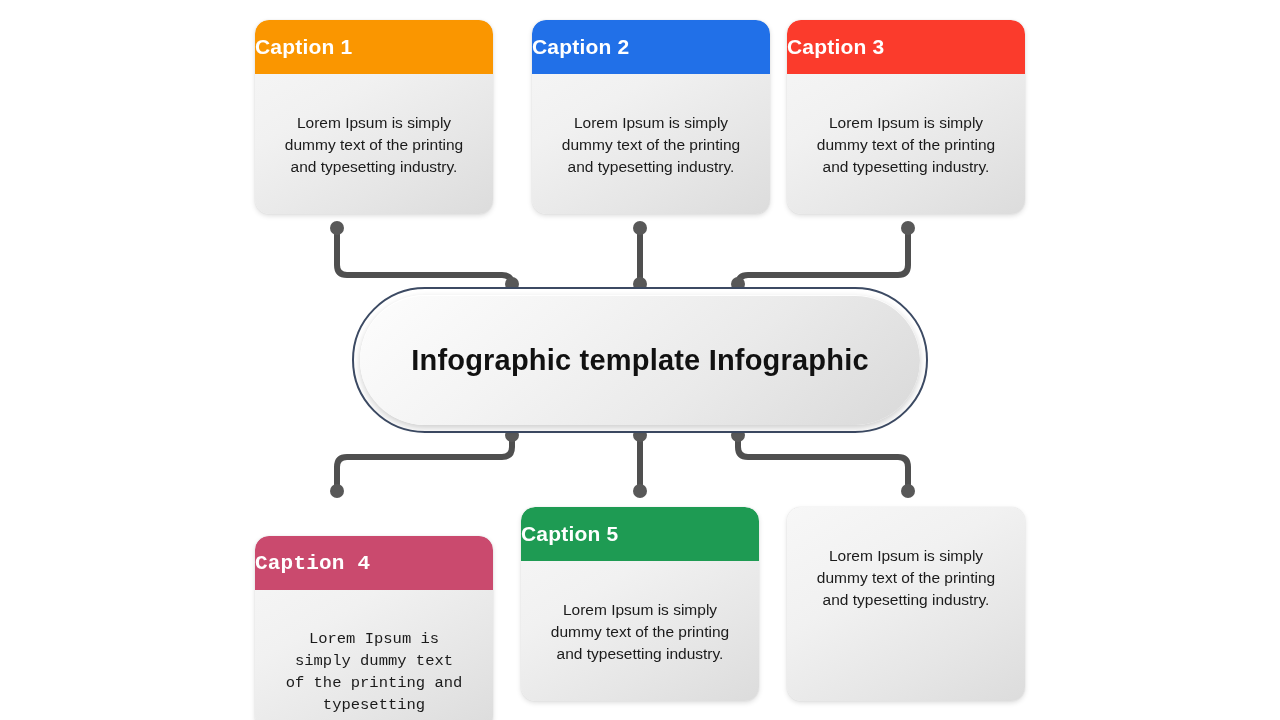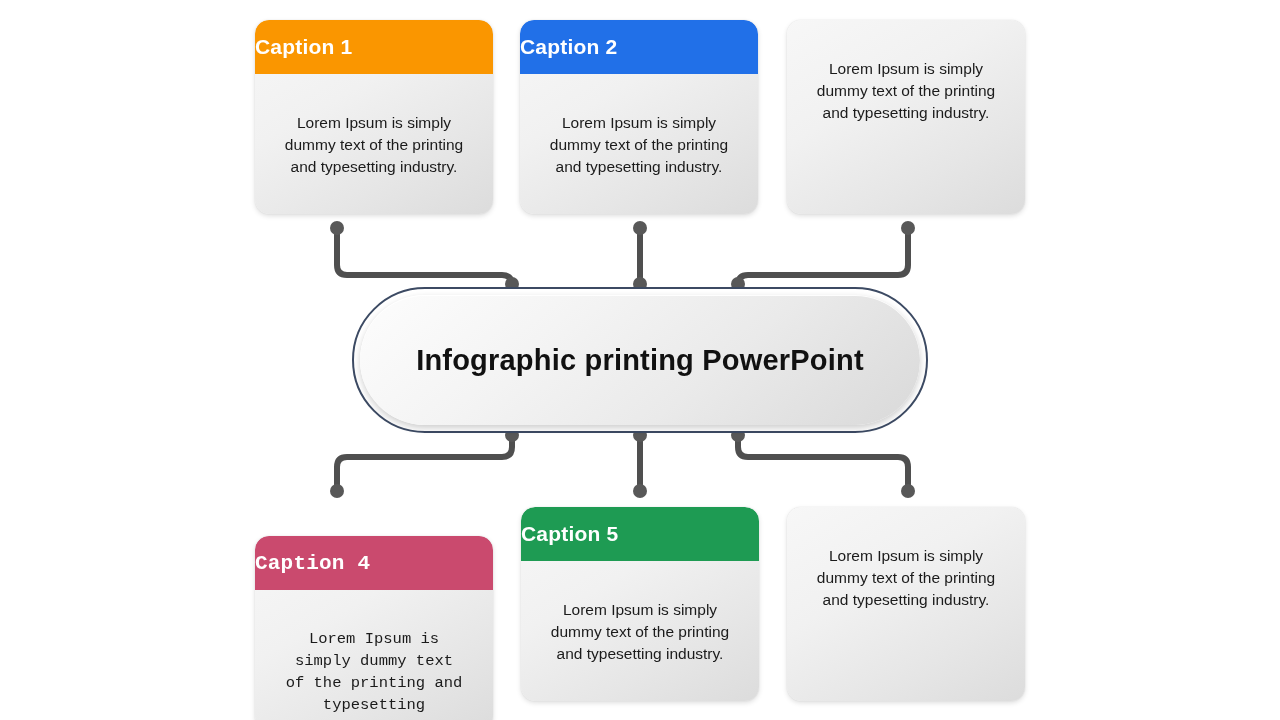--- a/index.html
+++ b/index.html
@@ -68,21 +68,21 @@
     margin: 16px;
     text-align: center;
     font-size: 15.5px;
     line-height: 22px;
     color: #1b1b1b;
     width: 186px;
   }
 
   
   #card-1 { left: 255px;  top: 20px; }
-  #card-2 { left: 520px;  top: 20px; }
+  #card-2 { left: 532px;  top: 20px; }
   #card-3 { left: 787px;  top: 20px; }
   
   #card-4 { left: 255px;  top: 536px; font-family: Liberation Mono, monospace; }
   #card-5 { left: 521px;  top: 507px; }
   #card-6 { left: 787px;  top: 507px; }
 
   
   #center-pill-outline {
     position: absolute;
     left: 352px;
@@ -149,21 +149,21 @@
       <circle cx="337" cy="491" r="7" fill="#585858"></circle>
       <circle cx="640" cy="435" r="7" fill="#585858"></circle>
       <circle cx="640" cy="491" r="7" fill="#585858"></circle>
       <circle cx="738" cy="435" r="7" fill="#585858"></circle>
       <circle cx="908" cy="491" r="7" fill="#585858"></circle>
     </g>
   </svg>
 
   <div id="center-pill-outline" style="border-color: rgb(60, 74, 99);"></div>
   <div id="center-pill">
-    <span id="center-pill-label">Infographic printing PowerPoint</span>
+    <span id="center-pill-label">Infographic template Infographic</span>
   </div>
 
   <div class="card" id="card-1">
     <div class="card-header" style="background-color: rgb(250, 150, 0);">
       <span>Caption 1</span>
     </div>
     <div class="card-body">
       <p>Lorem Ipsum is simply dummy text of the printing and typesetting industry.</p>
     </div>
   </div>
@@ -171,20 +171,23 @@
   <div class="card" id="card-2">
     <div class="card-header" style="background-color: rgb(33, 112, 232);">
       <span>Caption 2</span>
     </div>
     <div class="card-body">
       <p>Lorem Ipsum is simply dummy text of the printing and typesetting industry.</p>
     </div>
   </div>
 
   <div class="card" id="card-3">
+    <div class="card-header" style="background-color: rgb(251, 59, 44);">
+      <span>Caption 3</span>
+    </div>
     <div class="card-body">
       <p>Lorem Ipsum is simply dummy text of the printing and typesetting industry.</p>
     </div>
   </div>
 
   <div class="card" id="card-4">
     <div class="card-header" style="background-color: rgb(202, 74, 110);">
       <span>Caption 4</span>
     </div>
     <div class="card-body">

